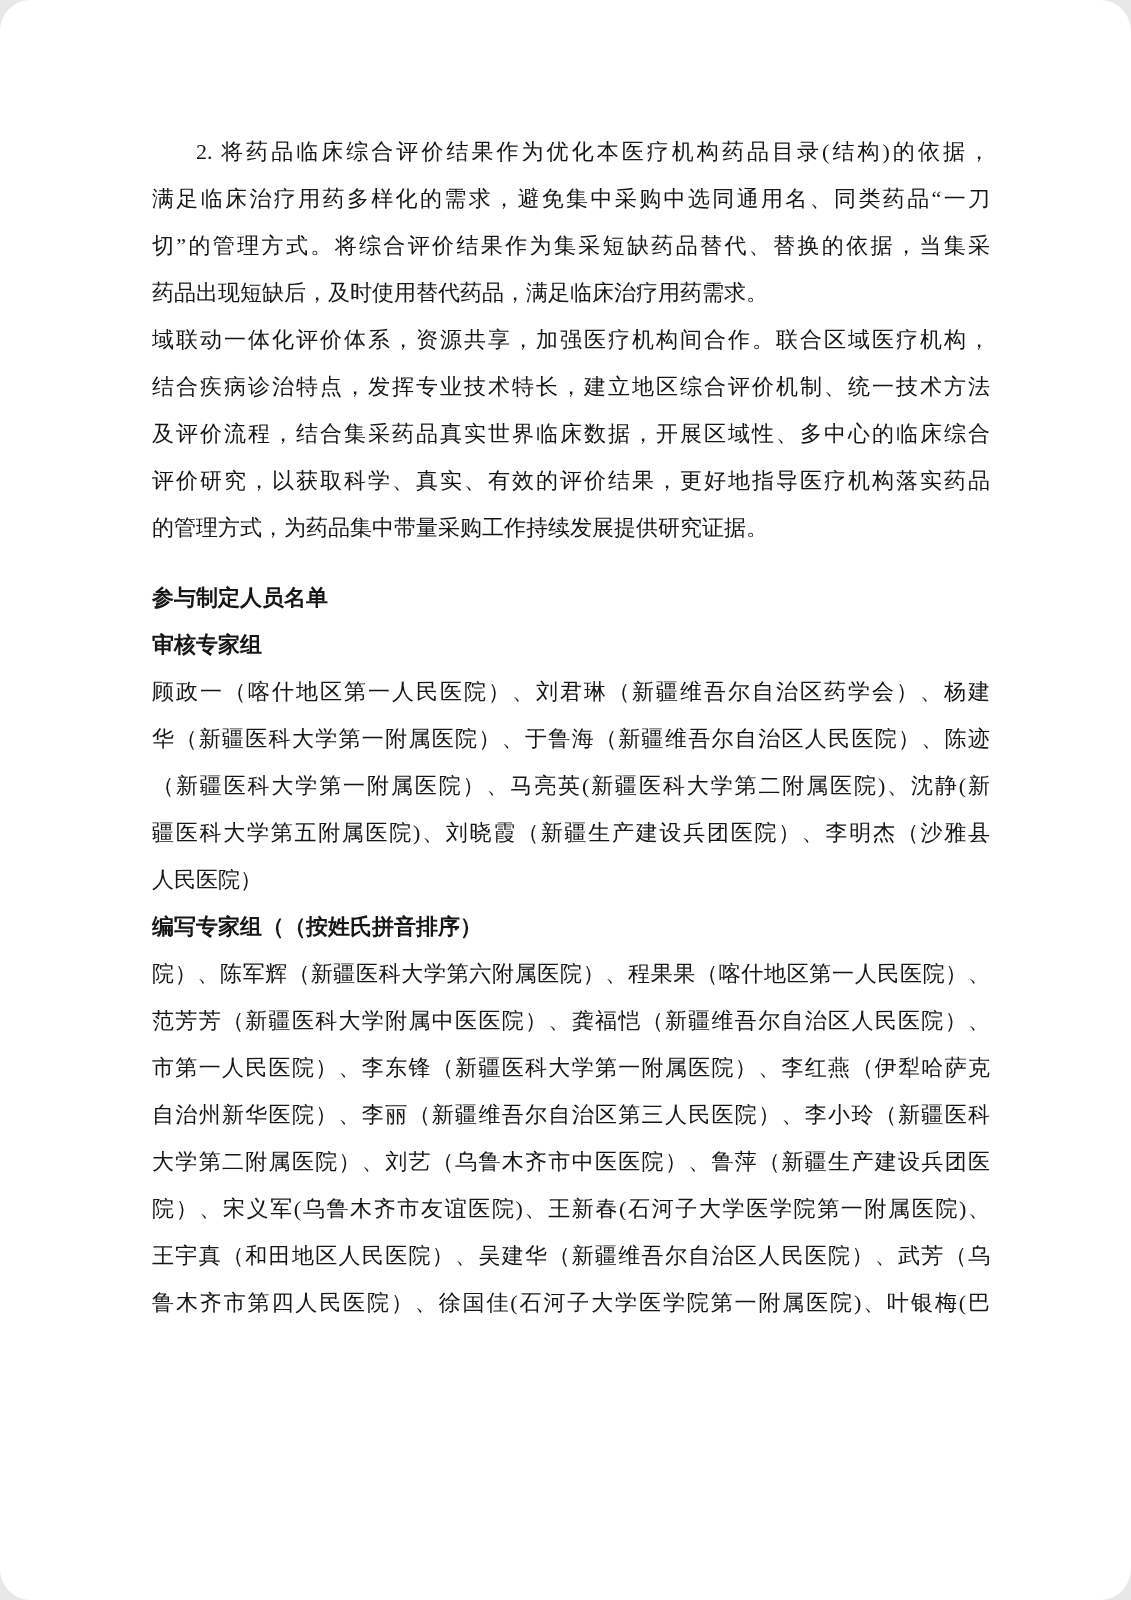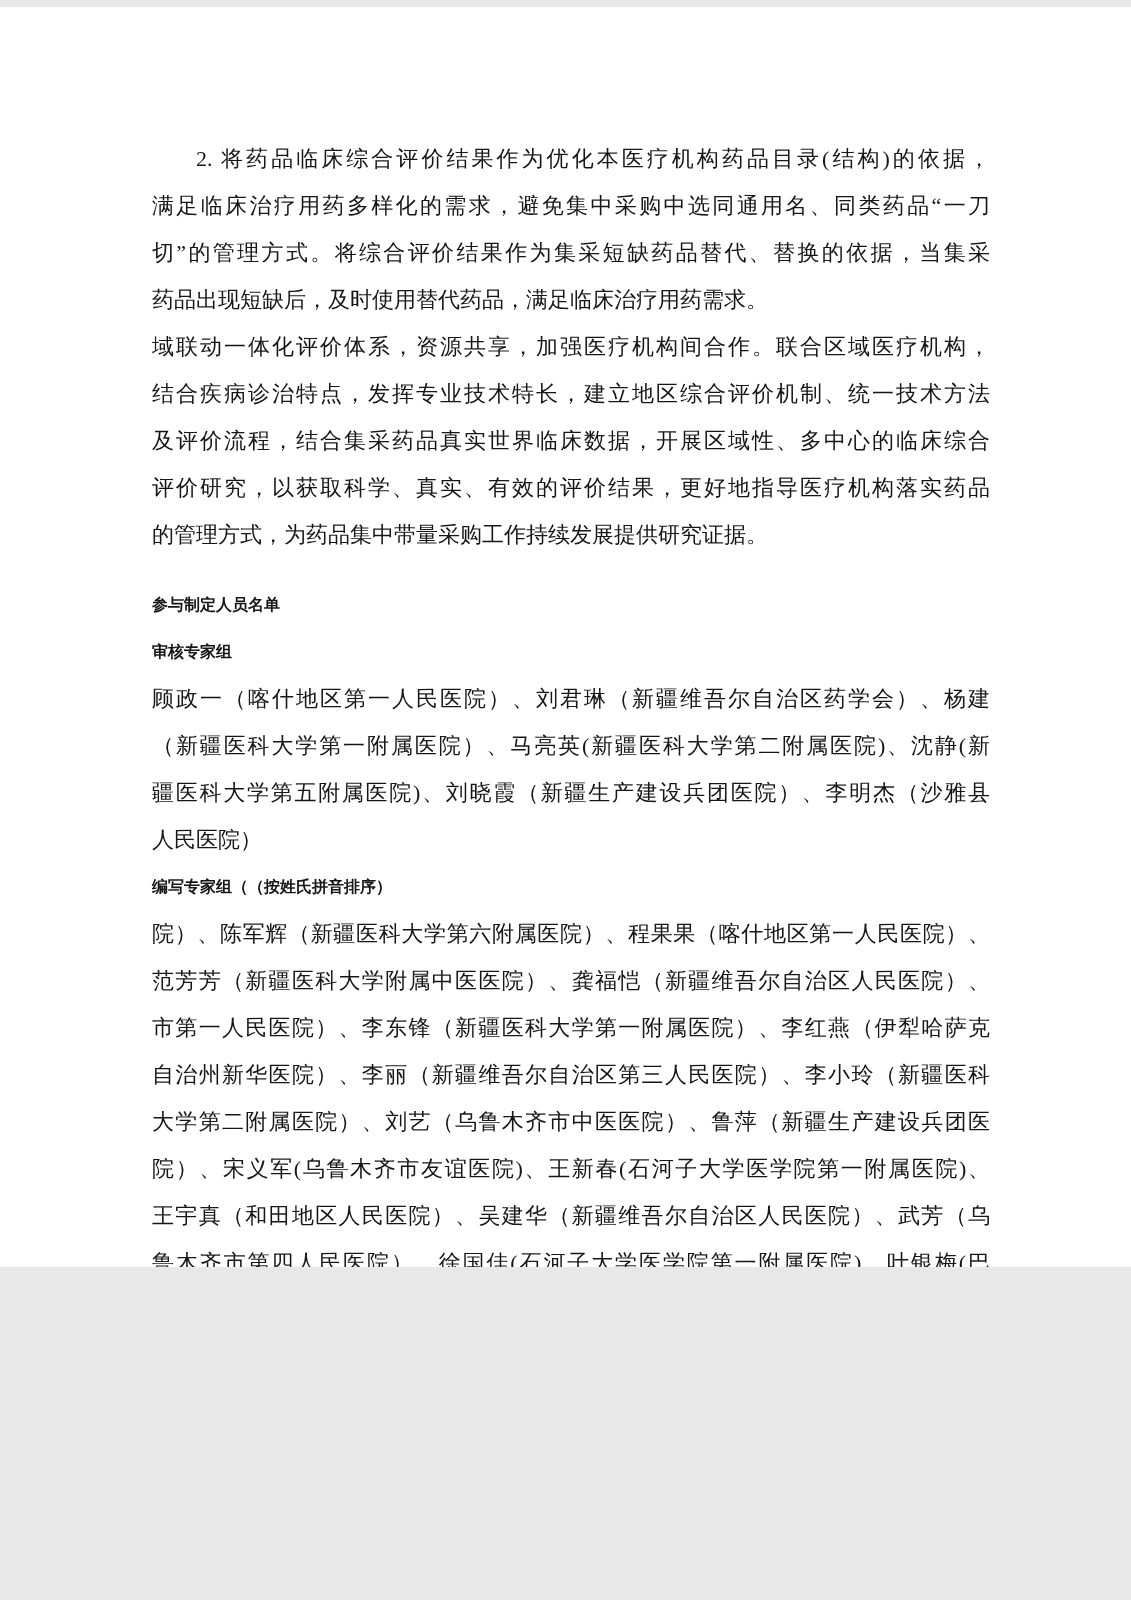--- a/index.html
+++ b/index.html
@@ -3,46 +3,47 @@
 <meta charset="utf-8">
 <style>
   html, body {
     margin: 0;
     padding: 0;
     background: #e8e8e8;
   }
   .page {
     position: relative;
     width: 1131px;
-    height: 1260px;
-    margin: 7px auto;
+    height: 1600px;
+    margin: 0 auto;
     background: #ffffff;
     box-sizing: border-box;
     padding: 128px 141px 0 152px;
     font-family: "Liberation Serif", "DejaVu Serif", serif;
     color: #161616;
     overflow: hidden;
+    border-radius: 31px;
   }
   .line {
     font-size: 22px;
     line-height: 47px;
     text-align: justify;
     text-align-last: justify;
     white-space: normal;
   }
   .line.para-end {
     text-align-last: left;
   }
   .line.first {
     text-indent: 44px;
   }
   .heading {
     font-family: "Liberation Sans", "DejaVu Sans", sans-serif;
     font-weight: 700;
-    font-size: 16px;
+    font-size: 22px;
     line-height: 47px;
     text-align: left;
     text-align-last: left;
   }
   .roster-title {
     margin-top: 23px;
   }
 </style>
 </head>
 <body>
@@ -63,20 +64,21 @@
     <div class="line">评价研究，以获取科学、真实、有效的评价结果，更好地指导医疗机构落实药品</div>
     <div class="line para-end">的管理方式，为药品集中带量采购工作持续发展提供研究证据。</div>
   </div>
 
   <div>
     <div class="heading roster-title">参与制定人员名单</div>
 
     <div>
       <div class="heading">审核专家组</div>
       <div class="line">顾政一（喀什地区第一人民医院）、刘君琳（新疆维吾尔自治区药学会）、杨建</div>
+      <div class="line">华（新疆医科大学第一附属医院）、于鲁海（新疆维吾尔自治区人民医院）、陈迹</div>
       <div class="line">（新疆医科大学第一附属医院）、马亮英(新疆医科大学第二附属医院)、沈静(新</div>
       <div class="line">疆医科大学第五附属医院)、刘晓霞（新疆生产建设兵团医院）、李明杰（沙雅县</div>
       <div class="line para-end">人民医院）</div>
     </div>
 
     <div>
       <div class="heading">编写专家组（（按姓氏拼音排序）</div>
       <div class="line">院）、陈军辉（新疆医科大学第六附属医院）、程果果（喀什地区第一人民医院）、</div>
       <div class="line">范芳芳（新疆医科大学附属中医医院）、龚福恺（新疆维吾尔自治区人民医院）、</div>
       <div class="line">市第一人民医院）、李东锋（新疆医科大学第一附属医院）、李红燕（伊犁哈萨克</div>

